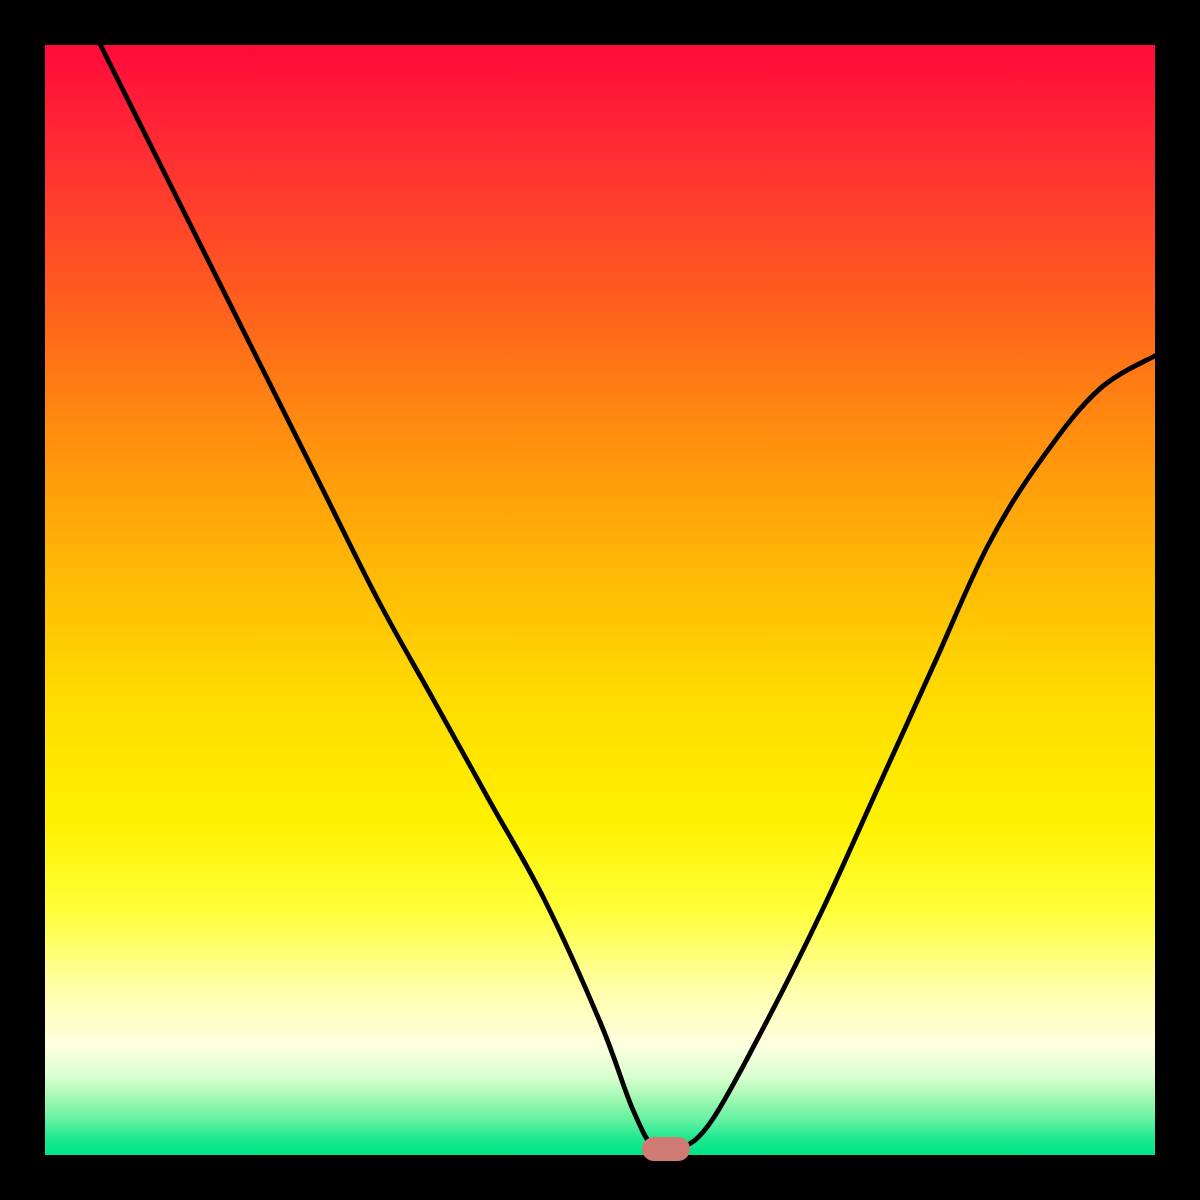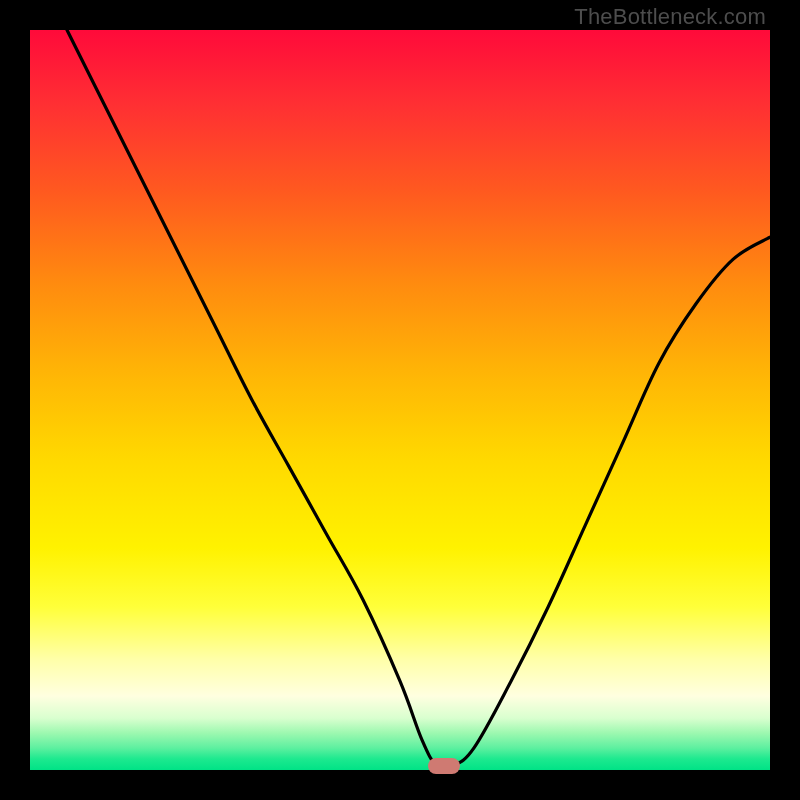--- a/index.html
+++ b/index.html
@@ -66,21 +66,20 @@
     border-radius: 8px;
     background: #cf7a72;
     transform: translate(-50%, -50%);
   }
 </style>
 </head>
 <body>
 
 <div class="frame">
 
-  <div class="watermark">TheBottleneck.com</div>
 
   <div class="plot-area">
 
     <svg class="curve" viewBox="0 0 740 740" preserveAspectRatio="none">
       <path d="M 37.00 0.00 C 43.66 13.32, 60.68 47.36, 74.00 74.00 C 87.32 100.64, 97.68 121.36, 111.00 148.00 C 124.32 174.64, 134.68 195.36, 148.00 222.00 C 161.32 248.64, 171.68 269.36, 185.00 296.00 C 198.32 322.64, 208.68 344.69, 222.00 370.00 C 235.32 395.31, 245.68 412.62, 259.00 436.60 C 272.32 460.58, 282.68 479.22, 296.00 503.20 C 309.32 527.18, 319.68 543.16, 333.00 569.80 C 346.32 596.44, 359.34 625.89, 370.00 651.20 C 380.66 676.51, 385.54 695.08, 392.20 710.40 C 398.86 725.72, 401.67 731.64, 407.00 736.30 C 412.33 740.96, 415.14 739.63, 421.80 736.30 C 428.46 732.97, 433.34 733.12, 444.00 717.80 C 454.66 702.48, 467.68 676.51, 481.00 651.20 C 494.32 625.89, 504.68 605.17, 518.00 577.20 C 531.32 549.23, 541.68 525.10, 555.00 495.80 C 568.32 466.50, 578.68 443.70, 592.00 414.40 C 605.32 385.10, 615.68 358.31, 629.00 333.00 C 642.32 307.69, 652.68 292.45, 666.00 273.80 C 679.32 255.15, 689.68 241.39, 703.00 229.40 C 716.32 217.41, 733.34 211.20, 740.00 207.20" fill="none" stroke="#000" stroke-width="3.2" stroke-linecap="round"></path>
     </svg>
 
     <div class="marker" style="left: 414.4px; top: 736.3px;"></div>
 
   </div>

